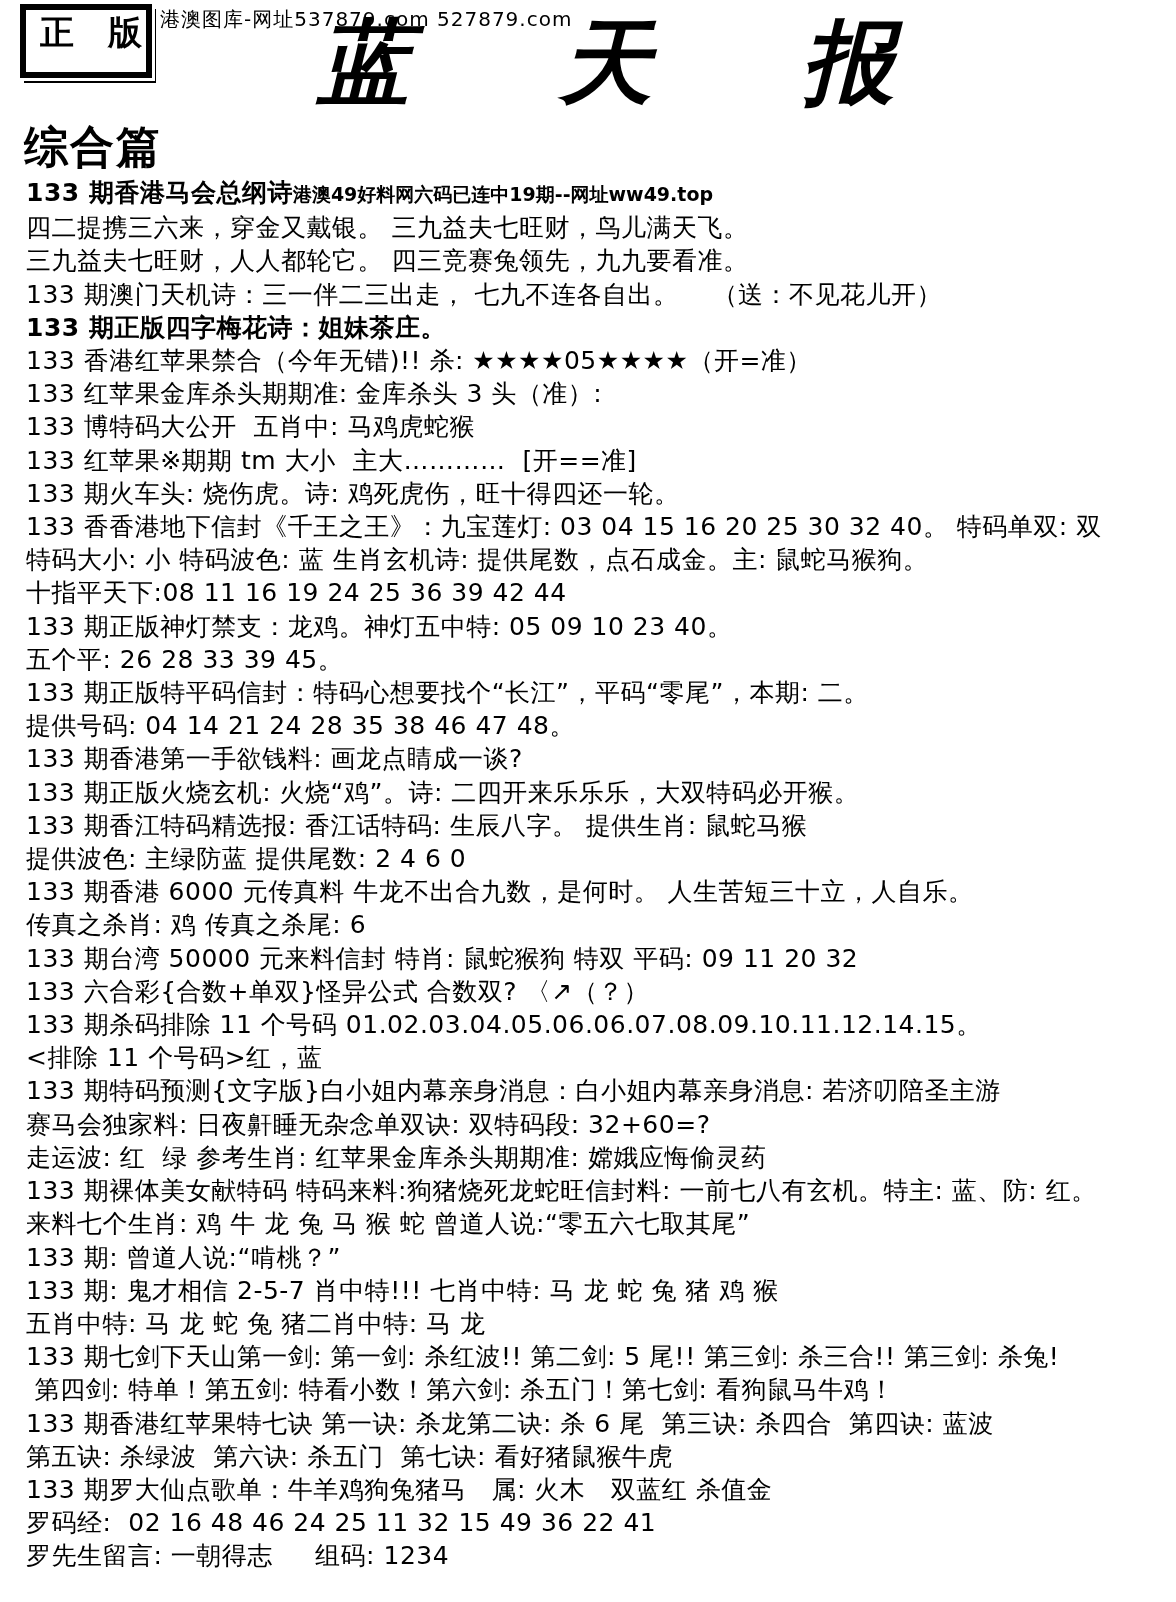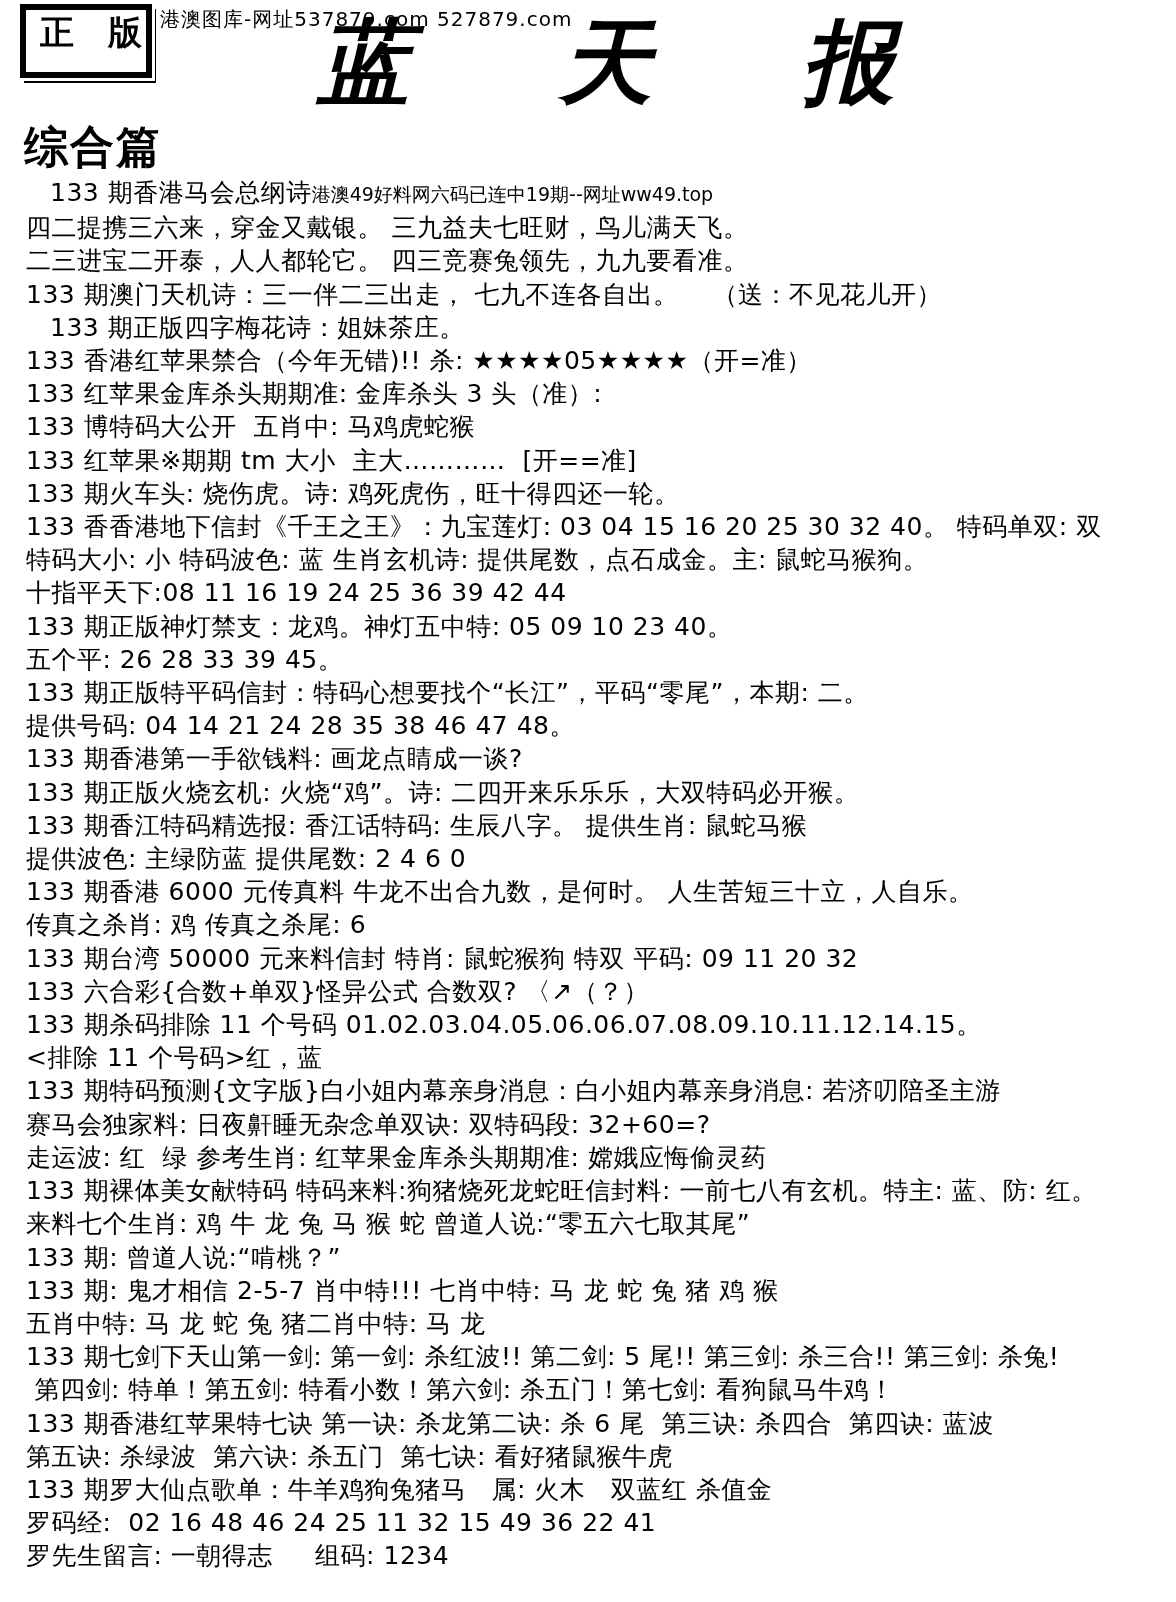--- a/index.html
+++ b/index.html
@@ -62,21 +62,21 @@
     position:absolute;
     left:26px; top:176px;
     width:1145px;
   }
   .line{
     font-size:25px;
     line-height:33.2px;
     white-space:pre-wrap;
     letter-spacing:0.5px;
   }
-  .line.bold{font-weight:normal;margin-left:24px;}
+  .line.bold{font-weight:bold;}
   .line .small{
     font-size:19px;
     letter-spacing:0;
   }
 </style>
 </head>
 <body>
 
 <div class="page">
 
@@ -86,21 +86,21 @@
 
   <div class="site-url">港澳图库-网址537879.com 527879.com</div>
 
   <h1 class="paper-title">蓝天报</h1>
 
   <h2 class="section-title">综合篇</h2>
 
   <div id="lines" class="lines">
       <div class="line bold"><span>133 期香港马会总纲诗</span><span class="small">港澳49好料网六码已连中19期--网址ww49.top</span></div>
       <div class="line"><span>四二提携三六来，穿金又戴银。 三九益夫七旺财，鸟儿满天飞。</span></div>
-      <div class="line"><span>二三进宝二开泰，人人都轮它。 四三竞赛兔领先，九九要看准。</span></div>
+      <div class="line"><span>三九益夫七旺财，人人都轮它。 四三竞赛兔领先，九九要看准。</span></div>
       <div class="line"><span>133 期澳门天机诗：三一伴二三出走， 七九不连各自出。    （送：不见花儿开）</span></div>
       <div class="line bold"><span>133 期正版四字梅花诗：姐妹茶庄。</span></div>
       <div class="line"><span>133 香港红苹果禁合（今年无错)!! 杀: ★★★★05★★★★（开=准）</span></div>
       <div class="line"><span>133 红苹果金库杀头期期准: 金库杀头 3 头（准）:</span></div>
       <div class="line"><span>133 博特码大公开  五肖中: 马鸡虎蛇猴</span></div>
       <div class="line"><span>133 红苹果※期期 tm 大小  主大…………  [开==准]</span></div>
       <div class="line"><span>133 期火车头: 烧伤虎。诗: 鸡死虎伤，旺十得四还一轮。</span></div>
       <div class="line"><span>133 香香港地下信封《千王之王》：九宝莲灯: 03 04 15 16 20 25 30 32 40。 特码单双: 双</span></div>
       <div class="line"><span>特码大小: 小 特码波色: 蓝 生肖玄机诗: 提供尾数，点石成金。主: 鼠蛇马猴狗。</span></div>
       <div class="line"><span>十指平天下:08 11 16 19 24 25 36 39 42 44</span></div>

